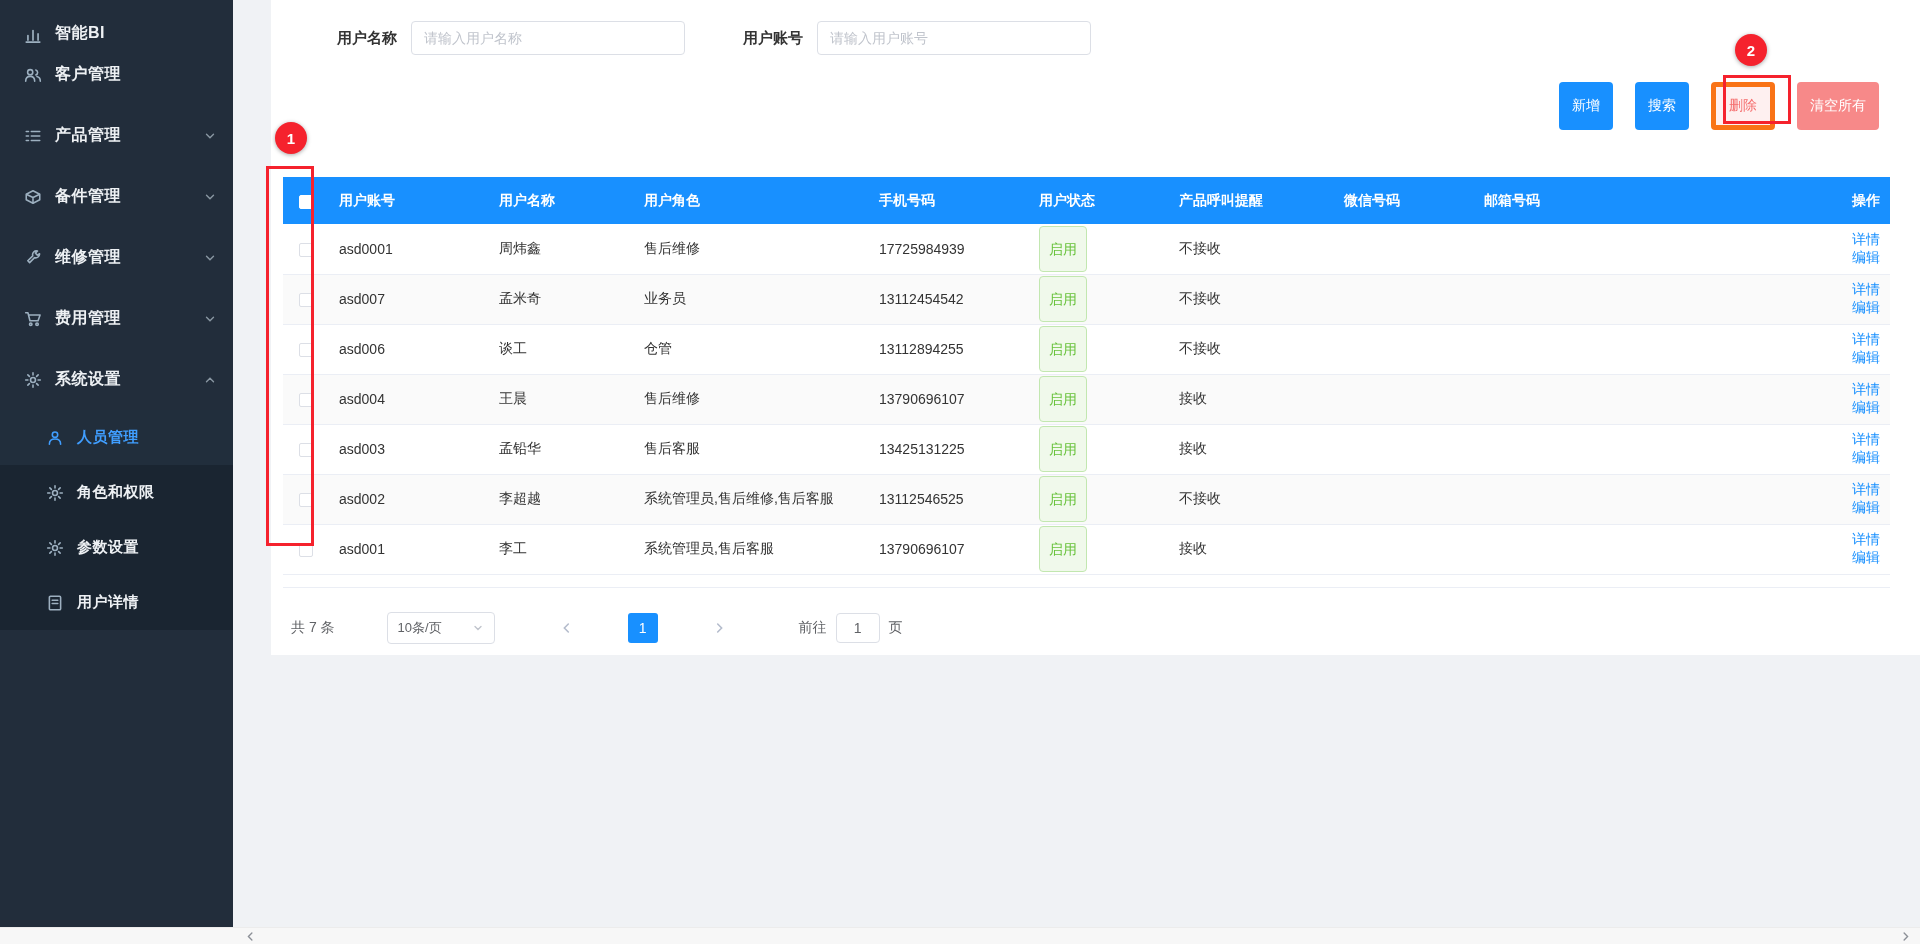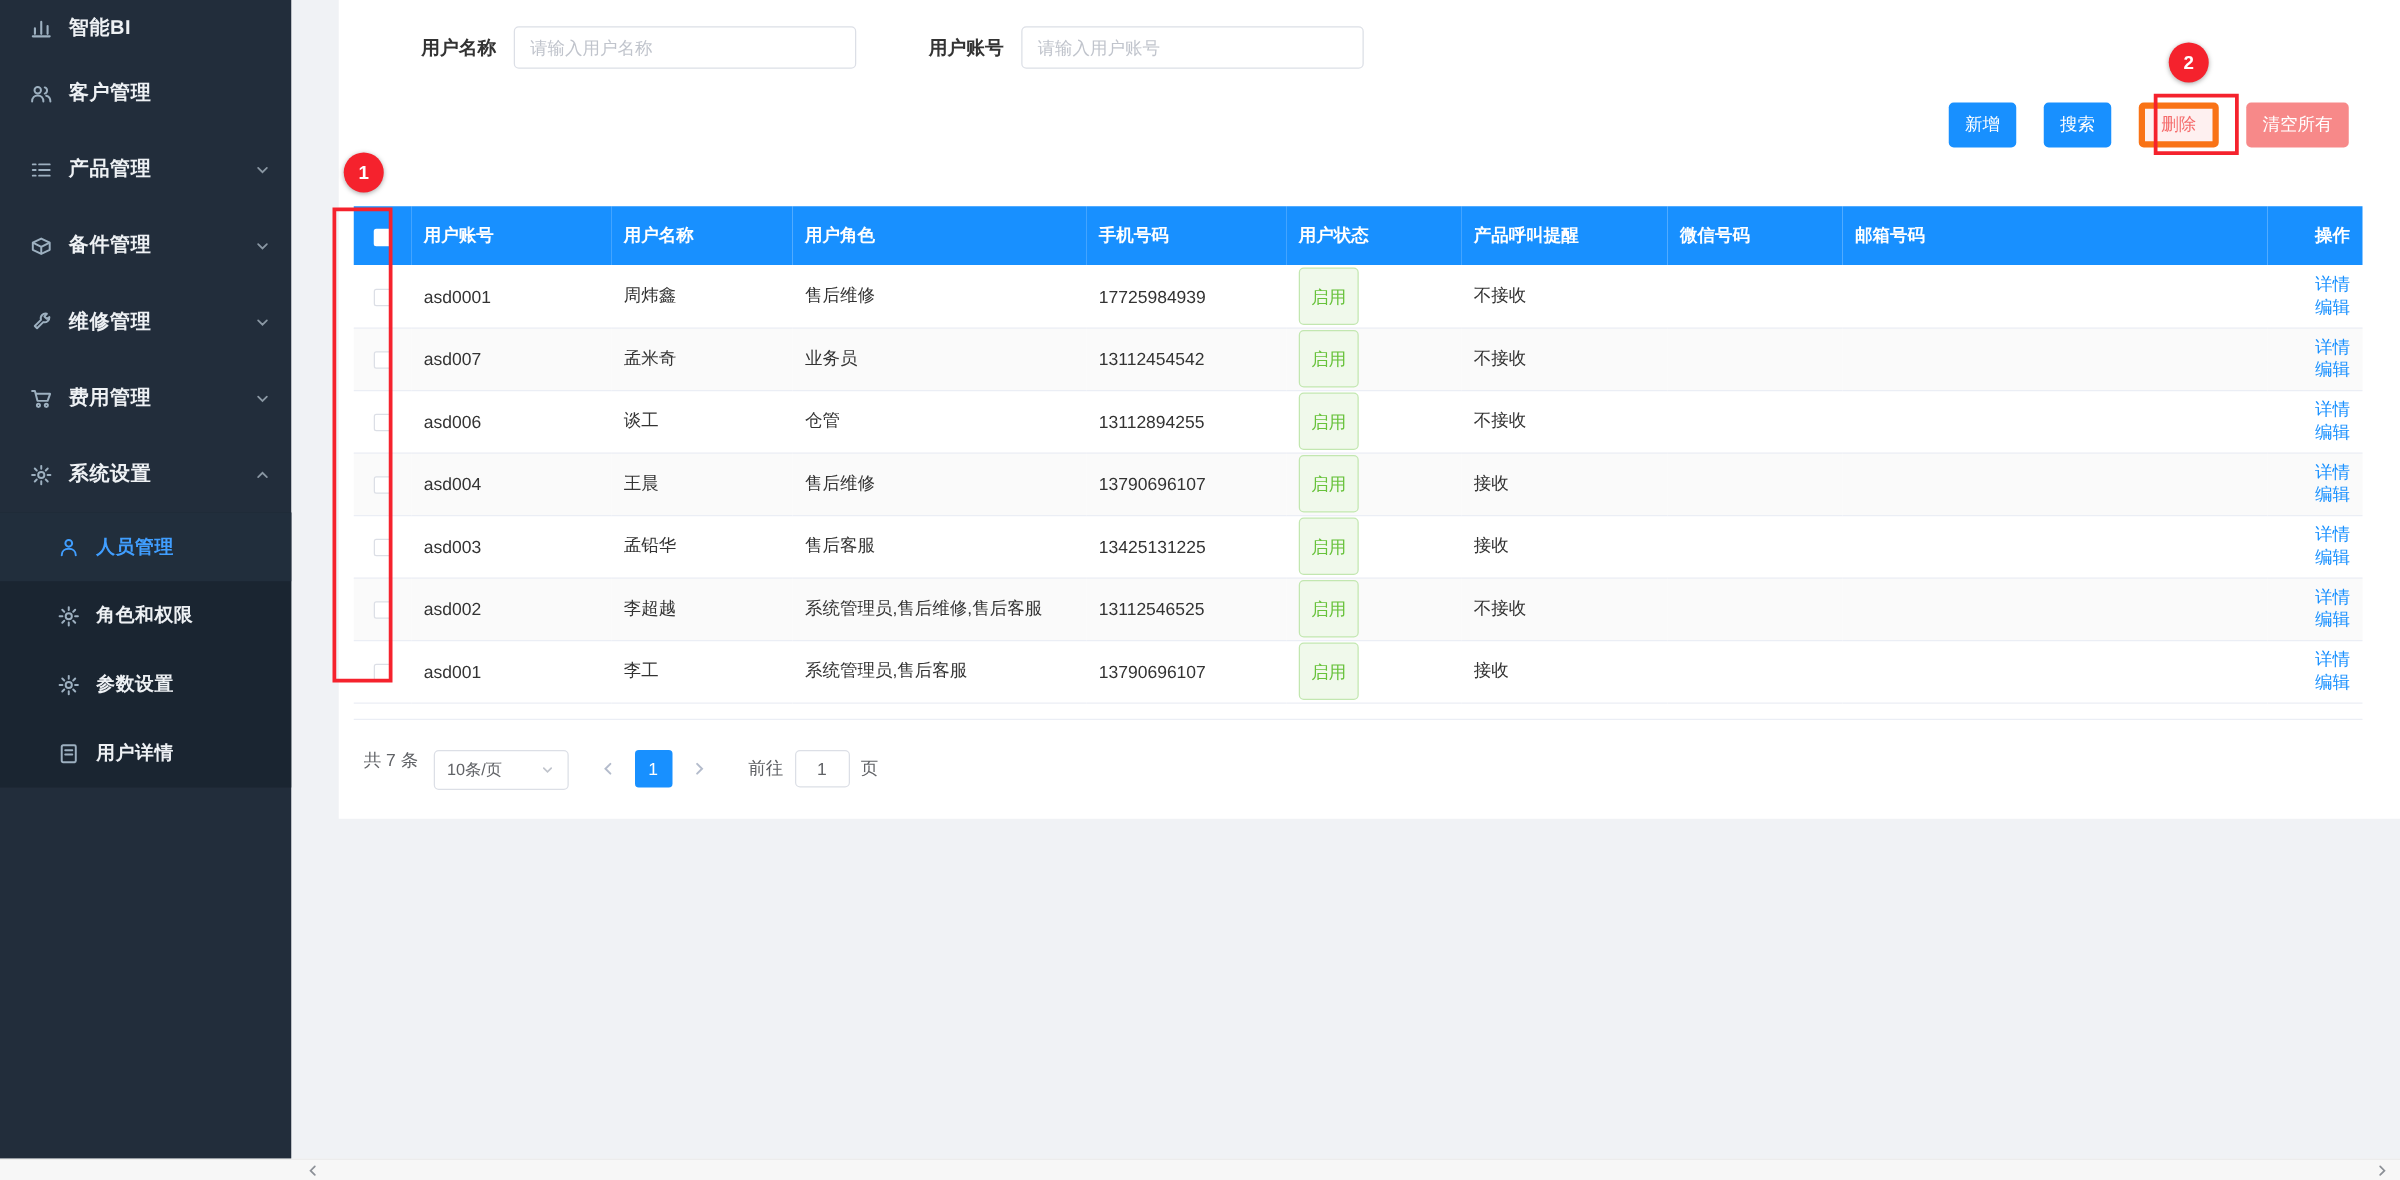--- a/index.html
+++ b/index.html
@@ -5,41 +5,41 @@
   * { margin:0; padding:0; box-sizing:border-box; }
   html,body { width:1920px; height:944px; overflow:hidden; }
   body {
     font-family:"Liberation Sans","DejaVu Sans",sans-serif;
     background:#f0f2f5; position:relative; color:#333;
   }
   
   .sidebar { position:absolute; left:0; top:0; width:233px; height:927px; background:#222d3b; z-index:2; }
   .menu-item { height:61px; display:flex; align-items:center; padding:0 16px 0 24px; cursor:pointer;
                font-size:16px; font-weight:700; color:#eef1f4; }
-  .menu-item.mi-first { height:44px; }
+  .menu-item.mi-first { height:44px;align-items:flex-end; }
   .mi-icon { width:18px; height:18px; margin-right:13px; color:#9db0c0; flex:none; display:inline-flex; }
   .mi-icon svg { width:18px; height:18px; }
   .mi-label { flex:1; letter-spacing:.5px; }
   .mi-chevron { width:14px; height:14px; color:#8a97a3; display:inline-flex; }
   .mi-chevron svg { width:14px; height:14px; }
   .submenu { background:#1a2531; }
   .submenu .menu-item { height:55px; padding-left:46px; font-size:15px; }
   .submenu .menu-item.active { color:#409eff; background:#212e3c;justify-content:center; }
   .submenu .menu-item.active .mi-icon { color:#409eff; }
   
   .main { position:absolute; left:233px; top:0; right:0; bottom:17px; background:#f0f2f5;margin-left:16px; }
   .card { position:absolute; left:22px; top:0; right:0; height:655px; background:#fff; padding:0 30px 0 12px; }
   .filter-row { display:flex; align-items:center; padding-top:21px; margin-left:54px; }
   .filter-label { font-size:15px; font-weight:700; color:#333; margin-right:14px; }
   .filter-input { width:274px; height:34px; border:1px solid #dcdfe6; border-radius:4px; padding:0 12px;
                   font-size:14px; color:#606266; outline:none; font-family:inherit; }
   .filter-input::placeholder { color:#c0c4cc; }
   .filter-gap { width:58px; }
   .toolbar { display:flex; justify-content:flex-end; align-items:center; gap:22px; margin-top:27px; padding-right:11px; }
-  .btn { height:36px; min-width:50px; border-radius:4px; font-size:14px; border:none; cursor:pointer;
+  .btn { height:48px; min-width:50px; border-radius:4px; font-size:14px; border:none; cursor:pointer;
          padding:0 13px; font-family:inherit; font-weight:400; }
   .btn-primary { background:#1890ff; color:#fff; }
   .btn-danger-plain { background:#fef0f0; color:#f56c6c; border:5px solid #f97316; }
   .btn-danger-light { background:#f78989; color:#fff; }
   
   .table-wrap { margin-top:47px; }
   table { width:100%; border-collapse:collapse; table-layout:fixed; }
   thead th { background:#1890ff; color:#fff; font-size:14px; font-weight:700; text-align:left;
              height:47px; padding:0 10px; }
   thead th.col-ops, tbody td.col-ops { text-align:right; }
@@ -47,22 +47,22 @@
   tbody tr:nth-child(even) { background:#fafafa; }
   .col-check { width:46px; text-align:center !important; }
   .checkbox { display:inline-block; width:14px; height:14px; border:1px solid #dcdfe6; border-radius:2px;
               background:#fff; vertical-align:middle; cursor:pointer; }
   thead .checkbox { border-color:#fff; }
   .badge { display:inline-block; padding:15px 9px; font-size:14px; line-height:1; color:#67c23a;
            background:#f0f9eb; border:1px solid #c2e7b0; border-radius:4px; }
   .link { color:#1890ff; font-size:14px; margin-left:10px; cursor:pointer; text-decoration:none; }
   .strip { height:13px; border-bottom:1px solid #ebeef5; }
   
-  .pagination { display:flex; align-items:flex-start; margin-top:24px; padding-left:8px;
-                font-size:14px; color:#606266; }
+  .pagination { display:flex; align-items:center; margin-top:24px; padding-left:8px;
+                font-size:14px; color:#606266;gap:40px; }
   .pag-total { margin-right:12px; }
   .pag-select { width:108px; height:32px; border:1px solid #dcdfe6; border-radius:4px; display:flex;
                 align-items:center; justify-content:space-between; padding:0 10px; color:#606266;
                 font-size:13px; cursor:pointer; margin-right:14px; background:#fff; }
   .pag-select .sel-chevron { width:12px; height:12px; color:#c0c4cc; display:inline-flex; }
   .pag-btn { width:30px; height:30px; display:flex; align-items:center; justify-content:center;
              color:#b4bccc; background:#fff; border-radius:3px; cursor:pointer; margin:0 3px; }
   .pag-btn svg { width:14px; height:14px; }
   .pag-page { min-width:30px; height:30px; background:#1890ff; color:#fff; display:flex; align-items:center;
               justify-content:center; border-radius:3px; font-size:14px; margin:0 3px; cursor:pointer; }

